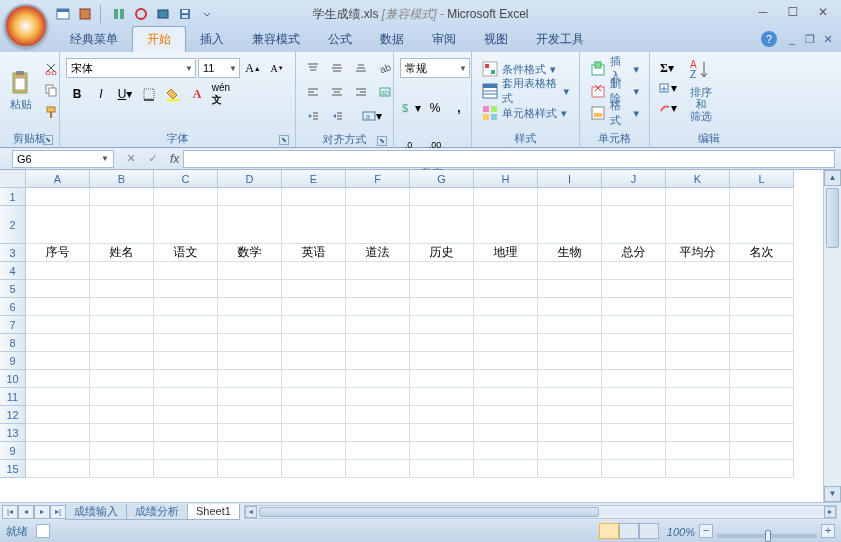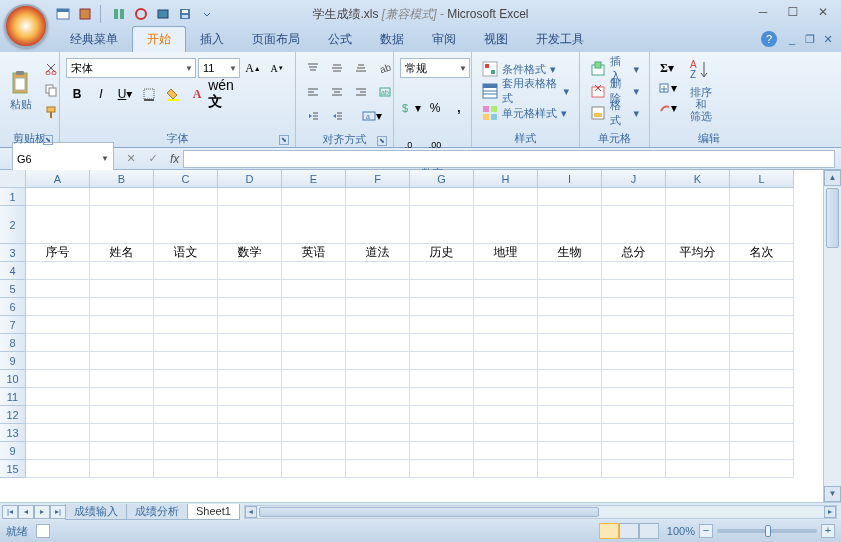--- a/index.html
+++ b/index.html
@@ -28,21 +28,21 @@
 .big-btn .ico { width:26px; height:26px; margin-bottom:2px; }
 .big-btn .lbl { font-size:11px; color:#3b6aa0; text-align:center; line-height:12px; }
 .small-row { display:flex; gap:2px; align-items:flex-start; height:22px; }
 .small-btn { width:22px; height:20px; border:1px solid transparent; display:flex; align-items:center; justify-content:center; }
 .combo { height:20px; border:1px solid #a8bdd4; background:#fff; display:flex; align-items:center; padding:0 2px 0 4px; font-size:11px; }
 .combo .arrow { margin-left:auto; font-size:8px; color:#555; }
 .vstack { display:flex; flex-direction:column; gap:2px; }
 .list-btn { display:flex; align-items:center; height:22px; gap:4px; padding:0 4px; font-size:11px; color:#3b6aa0; }
 .list-btn .ico { width:16px; height:16px; }
 .namebox-row { height:22px; background:linear-gradient(#e8f0f9,#d9e6f3); border-bottom:1px solid #9db5cf; display:flex; align-items:center; }
-.namebox { width:102px; height:18px; background:#fff; border:1px solid #a8bdd4; margin-left:12px; display:flex; align-items:center; padding:16px 4px; font-size:11px; }
+.namebox { width:102px; height:18px; background:#fff; border:1px solid #a8bdd4; margin-left:12px; display:flex; align-items:center; padding:0 4px; font-size:11px; }
 .namebox .arrow { margin-left:auto; font-size:8px; color:#555; }
 .fx-btns { display:flex; margin-left:8px; gap:4px; align-items:center; }
 .fx-btn { width:18px; height:16px; color:#888; font-size:11px; display:flex; align-items:center; justify-content:center; }
 .fx-label { font-style:italic; color:#555; font-size:12px; margin-left:4px; }
 .formula-bar { flex:1; height:18px; background:#fff; border:1px solid #a8bdd4; margin:0 6px 0 4px; }
 .sheet-area { position:relative; height:332px; background:#fff; display:flex; }
 .corner { position:absolute; left:0; top:0; width:26px; height:18px; background:#e8eef5; border-right:1px solid #b8cade; border-bottom:1px solid #b8cade; z-index:2; }
 .col-headers { position:absolute; left:26px; top:0; right:18px; height:18px; display:flex; z-index:2; }
 .col-h { width:64px; height:18px; background:linear-gradient(#f4f8fc,#dde8f3); border-right:1px solid #b8cade; border-bottom:1px solid #b8cade; text-align:center; font-size:11px; color:#3b6aa0; line-height:18px; }
 .row-headers { position:absolute; left:0; top:18px; width:26px; bottom:0; z-index:2; }
@@ -64,21 +64,21 @@
 .hscroll { flex:1; height:14px; margin:0 4px; background:#e4ecf4; border:1px solid #b8cade; position:relative; }
 .hscroll .thumb { position:absolute; left:14px; top:1px; bottom:1px; width:340px; background:linear-gradient(#dce7f2,#c1d4e6); border:1px solid #9db5cf; border-radius:2px; }
 .hscroll .btn { position:absolute; top:0; bottom:0; width:12px; background:#dce7f2; border:1px solid #9db5cf; font-size:8px; color:#3b6aa0; text-align:center; line-height:10px; }
 .hscroll .btn.r { right:0; }
 .statusbar { height:22px; background:linear-gradient(#d7e4f2,#c1d4e6); display:flex; align-items:center; padding:0 6px; font-size:11px; color:#3b6aa0; }
 .status-left { display:flex; align-items:center; gap:8px; }
 .rec-ico { width:14px; height:14px; border:1px solid #9db5cf; background:#fff; }
 .view-btns { margin-left:auto; display:flex; gap:0; }
 .view-btn { width:20px; height:16px; border:1px solid #9db5cf; background:#dfe9f3; }
 .view-btn.active { background:#fce8b6; border-color:#f5b742; }
-.zoom { display:flex; align-items:center; gap:4px; margin-left:8px; }
+.zoom { display:flex; align-items:flex-end; gap:4px; margin-left:8px;font-style:italic; }
 .zoom-slider { width:100px; height:4px; background:#aac0d6; position:relative; border-radius:2px; }
 .zoom-slider .zthumb { position:absolute; left:48px; top:-4px; width:6px; height:12px; background:#e8f0f8; border:1px solid #6a8cae; border-radius:2px; }
 .zbtn { width:14px; height:14px; border:1px solid #9db5cf; background:#e8f0f8; text-align:center; line-height:11px; font-size:11px; color:#3b6aa0; }
 svg { display:block; }
 </style>
 </head>
 <body>
 
 <div class="titlebar">
   <div class="office-btn"></div>
@@ -134,21 +134,21 @@
     <div class="win-btn">─</div>
     <div class="win-btn">☐</div>
     <div class="win-btn">✕</div>
   </div>
 </div>
 
 <div class="tabs">
   <div class="tab">经典菜单</div>
   <div class="tab active">开始</div>
   <div class="tab">插入</div>
-  <div class="tab">页面布局</div>
+  <div class="tab">兼容模式</div>
   <div class="tab">公式</div>
   <div class="tab">数据</div>
   <div class="tab">审阅</div>
   <div class="tab">视图</div>
   <div class="tab">开发工具</div>
   <div class="help-btn">?</div>
   <div class="mdi-btns">
     <div class="mdi-btn">_</div>
     <div class="mdi-btn">❐</div>
     <div class="mdi-btn">✕</div>
@@ -224,21 +224,21 @@
         <div class="small-btn">
             <svg width="16" height="14">
               <path d="M6 2 L12 8 L8 12 L2 6 Z" fill="#f5c05a" stroke="#a73"></path>
               <rect x="2" y="12" width="12" height="2" fill="#ff0"></rect>
             </svg>
           </div>
         <div class="small-btn">
             <span style="color:#d33;font-family:serif;font-weight:bold">A</span>
           </div>
         <div class="small-btn">
-            <span style="font-size:14px">wén<br><b>文</b></span>
+            <span style="font-size:10px">wén<br><b>文</b></span>
           </div>
       </div>
     </div>
     <div class="group-label"><span>字体</span><div class="dlg">⬊</div></div>
   </div>
 
   <div class="group" style="width:98px">
     <div class="group-body vstack" style="padding:4px 2px;gap:2px">
       <div class="small-row">
         <div class="small-btn">

